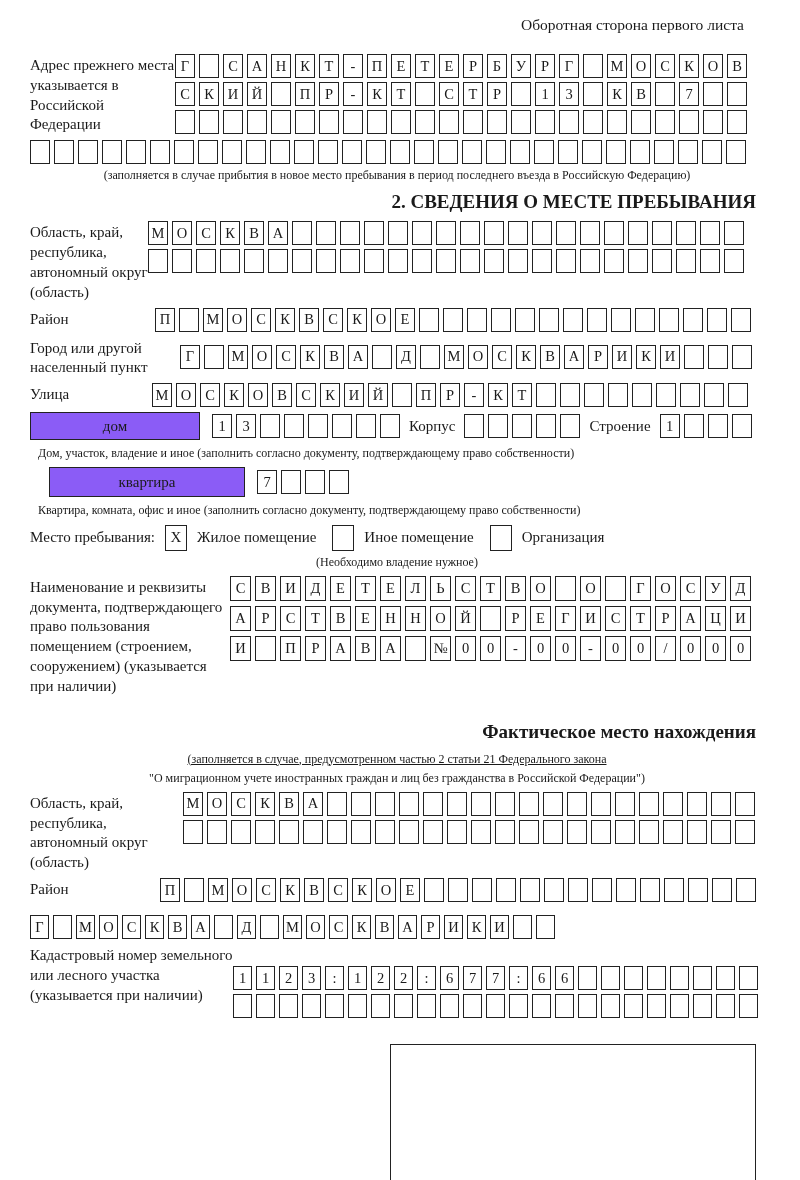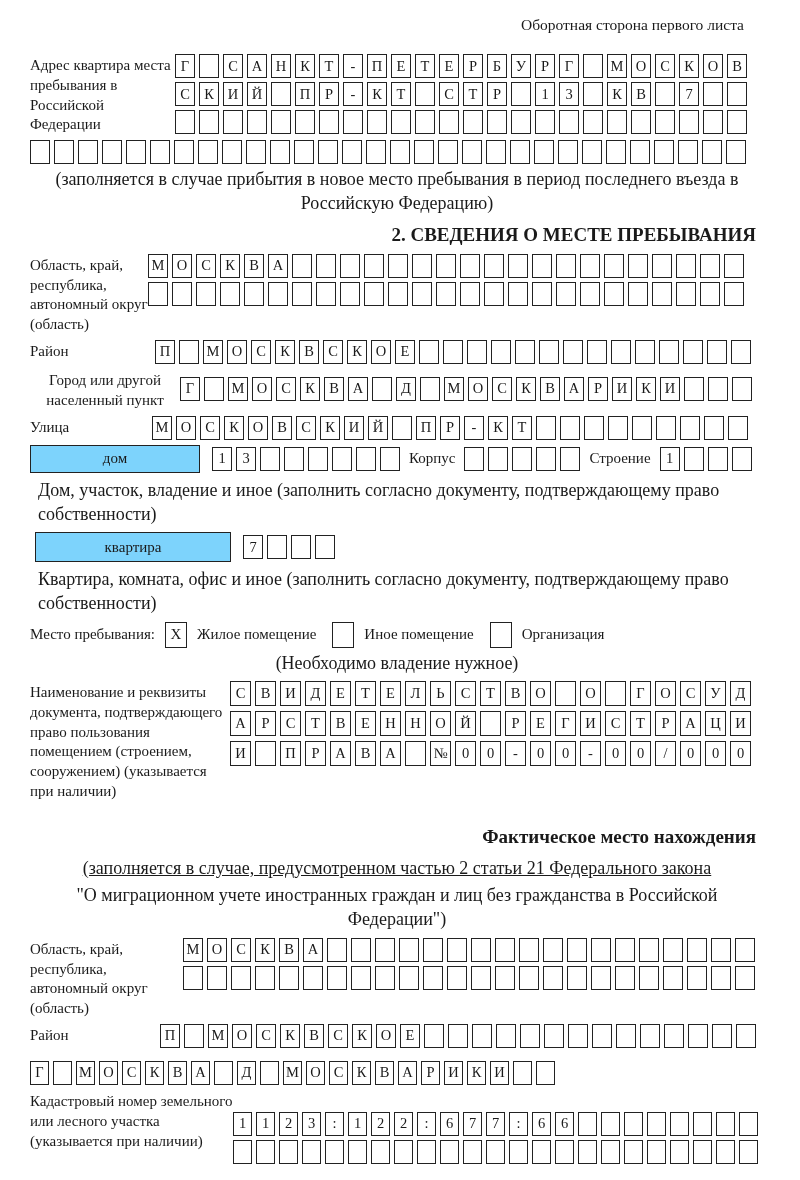--- a/index.html
+++ b/index.html
@@ -11,49 +11,49 @@
   }
   .page { position:relative; width:800px; height:1180px; padding:16px 44px 25px 30px; overflow:hidden; }
 
   .hdr { text-align:right; font-size:15.5px; padding-right:12px; margin-bottom:20px; }
 
   .grp { display:flex; align-items:flex-start; margin-bottom:5px; }
   .lbl { font-size:15px; line-height:1.32; padding-top:2px; }
   .lw145 { flex:0 0 145px; }
   .lw118 { flex:0 0 118px; }
   .lw125 { flex:0 0 125px; }
-  .lw150 { flex:0 0 150px;text-align:center; }
+  .lw150 { flex:0 0 150px; }
   .lw122 { flex:0 0 122px; }
   .lw200 { flex:0 0 200px; }
   .lw153 { flex:0 0 153px; }
   .lw130 { flex:0 0 130px; }
   .lw203 { flex:0 0 203px; }
 
   .rows { display:flex; flex-direction:column; gap:4px; }
   .cellrow { display:flex; gap:4px; }
   .cell {
     flex:0 0 20px; width:20px; height:24px;
     border:1.6px solid #222; background:#fff;
     display:flex; align-items:center; justify-content:center;
     font-size:14.5px;
   }
   .cellrow.wide .cell { flex-basis:21px; width:21px; height:25px; }
   .cellrow.slim .cell { flex-basis:19px; width:19px; }
 
-  .note { font-size:18px; text-align:center; margin:3px 0 6px 8px; line-height:1.35; }
+  .note { font-size:12px; text-align:center; margin:3px 0 6px 8px; line-height:1.35; }
   .note.left { text-align:left; margin-left:8px; }
   .title { font-size:19px; font-weight:bold; text-align:right; margin:8px 0 8px 0; }
 
   .inline { display:flex; align-items:center; margin-bottom:5px; }
   .fieldbox {
     border:1.6px solid #222; display:flex; align-items:center; justify-content:center;
-    font-size:15px; height:28px; background:#7dd3fc;
+    font-size:15px; height:28px; background:#8b5cf6;
   }
   .fb-dom { width:170px; margin-right:12px; }
-  .fb-kv  { width:196px; height:30px; margin-left:5px; margin-right:12px; }
+  .fb-kv  { width:196px; height:30px; margin-left:19px; margin-right:12px; }
   .smallgap { margin:0 9px; font-size:15px; }
 
   .checkbox {
     width:22px; height:26px; border:1.6px solid #222; background:#fff;
     display:inline-flex; align-items:center; justify-content:center;
     font-size:15px; margin:0 10px;
   }
   .stayrow { display:flex; align-items:center; font-size:15px; margin:4px 0 0 0; }
   .stayrow .optlbl { margin-right:6px; }
 
@@ -65,21 +65,21 @@
   .cadrows { margin-top:22px; }
 </style>
 </head>
 <body>
 
 <div class="page">
 
   <div class="hdr">Оборотная сторона первого листа</div>
 
   <div class="grp">
-    <div class="lbl lw145">Адрес квартира места пребывания в Российской Федерации</div>
+    <div class="lbl lw145">Адрес прежнего места указывается в Российской Федерации</div>
     <div class="rows">
       <div class="cellrow">
           <span class="cell">Г</span>
           <span class="cell"></span>
           <span class="cell">С</span>
           <span class="cell">А</span>
           <span class="cell">Н</span>
           <span class="cell">К</span>
           <span class="cell">Т</span>
           <span class="cell">-</span>

